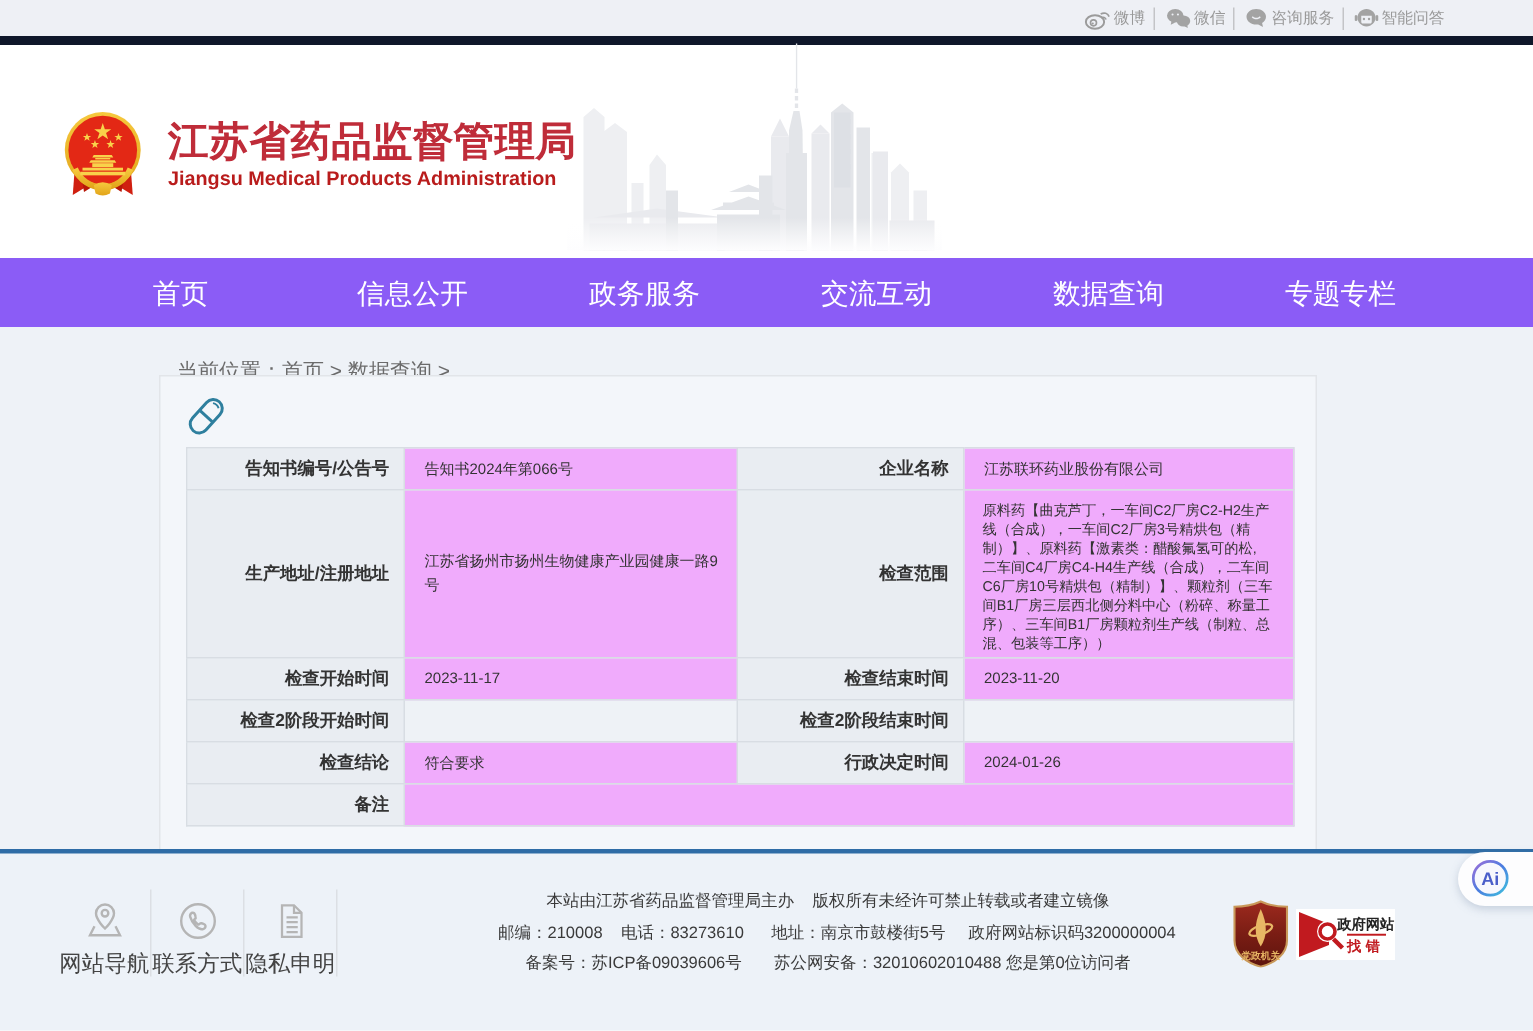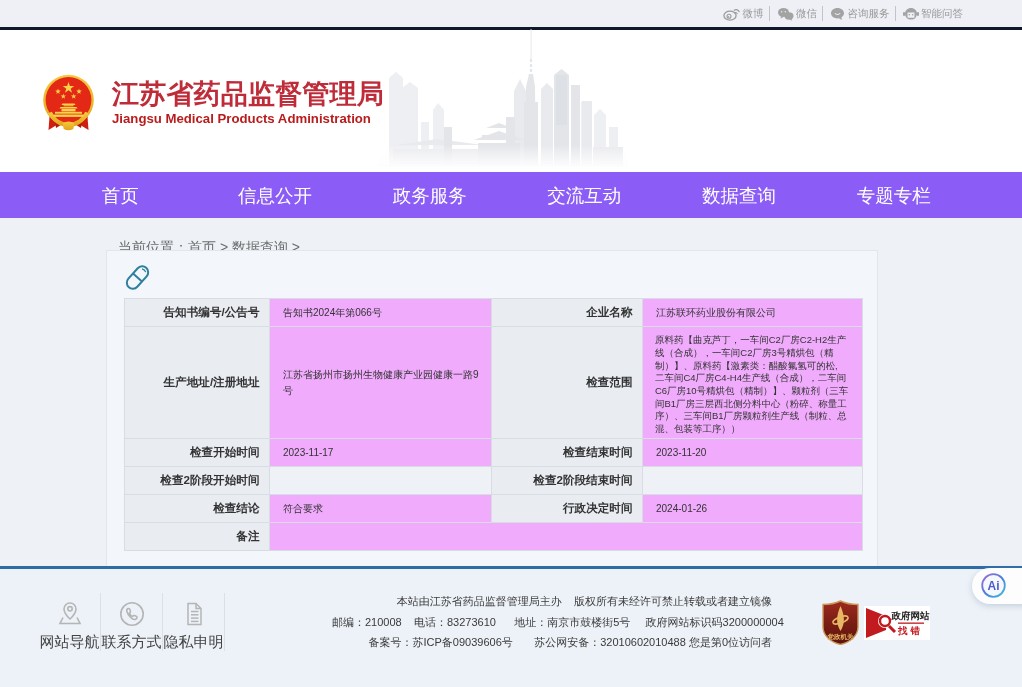--- a/index.html
+++ b/index.html
@@ -1,17 +1,17 @@
 <!DOCTYPE html>
 <html><head>
 <meta charset="utf-8">
 <style>
 *{margin:0;padding:0;box-sizing:border-box}
 body{width:1022px;height:687px;overflow:hidden;font-family:"Liberation Sans",sans-serif;background:#fff;position:relative}
-.topbar{height:30px;background:#eef0f5;border-bottom:3px solid #0f172a;display:flex;justify-content:flex-end;align-items:center;padding-right:59px;color:#999}
+.topbar{height:30px;background:#eef0f5;border-bottom:6px solid #0f172a;display:flex;justify-content:flex-end;align-items:center;padding-right:59px;color:#999}
 .topbar .it{display:flex;align-items:center;font-size:10.5px;color:#999}
 .topbar .sep{width:1px;height:15px;background:#c3c4c7;margin:0 7px 0 5px}
 .topbar svg{margin-right:2.5px}
 .header{height:142px;background:#fff;position:relative}
 .skyline{position:absolute;left:378px;bottom:5px}
 .emblem{position:absolute;left:42px;top:44px}
 .titlecn{position:absolute;left:112px;top:49.5px;line-height:28px;font-size:27px;font-weight:bold;color:#bf2c39;letter-spacing:0.2px;white-space:nowrap}
 .titleen{position:absolute;left:112px;top:82px;line-height:14px;font-size:13.2px;font-weight:bold;color:#b91c1c;white-space:nowrap}
 .nav{height:46px;background:#8b5cf6;display:flex;padding:0 51px 0 43px}
 .nav .nv{flex:1;display:flex;align-items:center;justify-content:center;color:#fff;font-size:18.5px}
@@ -24,21 +24,21 @@
 th{background:#e9edf2;text-align:right;padding-right:9.5px;font-size:11.6px;font-weight:bold;color:#333}
 td{background:#f0abfc;text-align:left;padding-left:13px;padding-right:10px}
 tr.emp td{background:#eef2f6}
 td.big{padding:7px 0 2px 12px;vertical-align:top}
 td.big span{display:block;font-size:12px;line-height:16px;transform:scale(0.79);transform-origin:0 0;margin-bottom:-27px}
 .footer{height:121px;background:#edf2f8;border-top:3px solid #2e6ca6;position:relative}
 .ficons{position:absolute;left:39px;top:30px;display:flex}
 .fitem{width:61px;display:flex;flex-direction:column;align-items:center}
 .fitem .lbl{font-size:15px;color:#444;margin-top:4px;white-space:nowrap}
 .fsep{width:1px;background:#dcdfe4;height:58px;margin-top:-6px}
-.fmid{position:absolute;left:332px;top:22px;width:440px;text-align:right;font-size:11px;color:#3a3a3a;line-height:20.5px;white-space:nowrap}
+.fmid{position:absolute;left:332px;top:22px;width:440px;text-align:center;font-size:11px;color:#3a3a3a;line-height:20.5px;white-space:nowrap}
 .badges{position:absolute;left:822px;top:31px;display:flex;align-items:center}
 .aipill{position:absolute;right:-20px;top:-1px;width:70px;height:36px;background:#fdfdfe;border-radius:18px;box-shadow:0 2px 6px rgba(120,140,170,.35)}
 .aicirc{position:absolute;left:9px;top:5px;width:25px;height:25px}
 </style>
 </head>
 <body>
 <div class="topbar">
   <span class="it"><svg width="17" height="15" viewBox="0 0 17 15">
         <g fill="none" stroke="#9b9b9b">
           <ellipse cx="7" cy="9.6" rx="6.1" ry="4.5" stroke-width="1.3"></ellipse>

